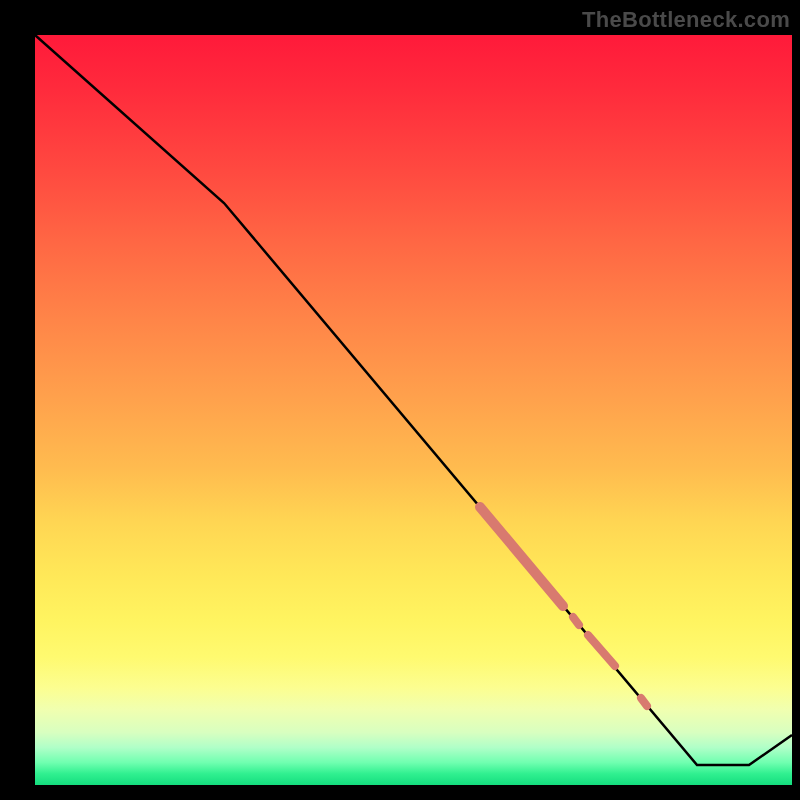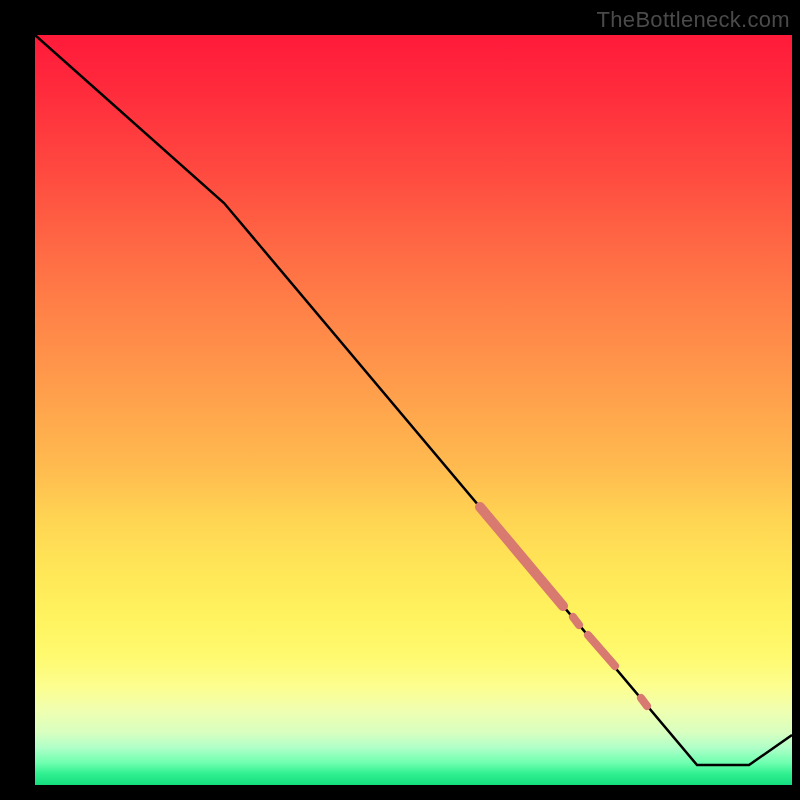--- a/index.html
+++ b/index.html
@@ -43,21 +43,21 @@
         #30f090 98.5%,
         #14dd7e 100%
       );
     }
     .watermark {
       position: absolute;
       top: 7px;
       right: 10px;
       color: #4a4a4a;
       font-size: 22px;
-      font-weight: 400;
+      font-weight: 700;
       letter-spacing: 0.3px;
     }
     .line-svg {
       position: absolute;
       left: 0;
       top: 0;
       width: 100%;
       height: 100%;
     }
     .curve-path {

